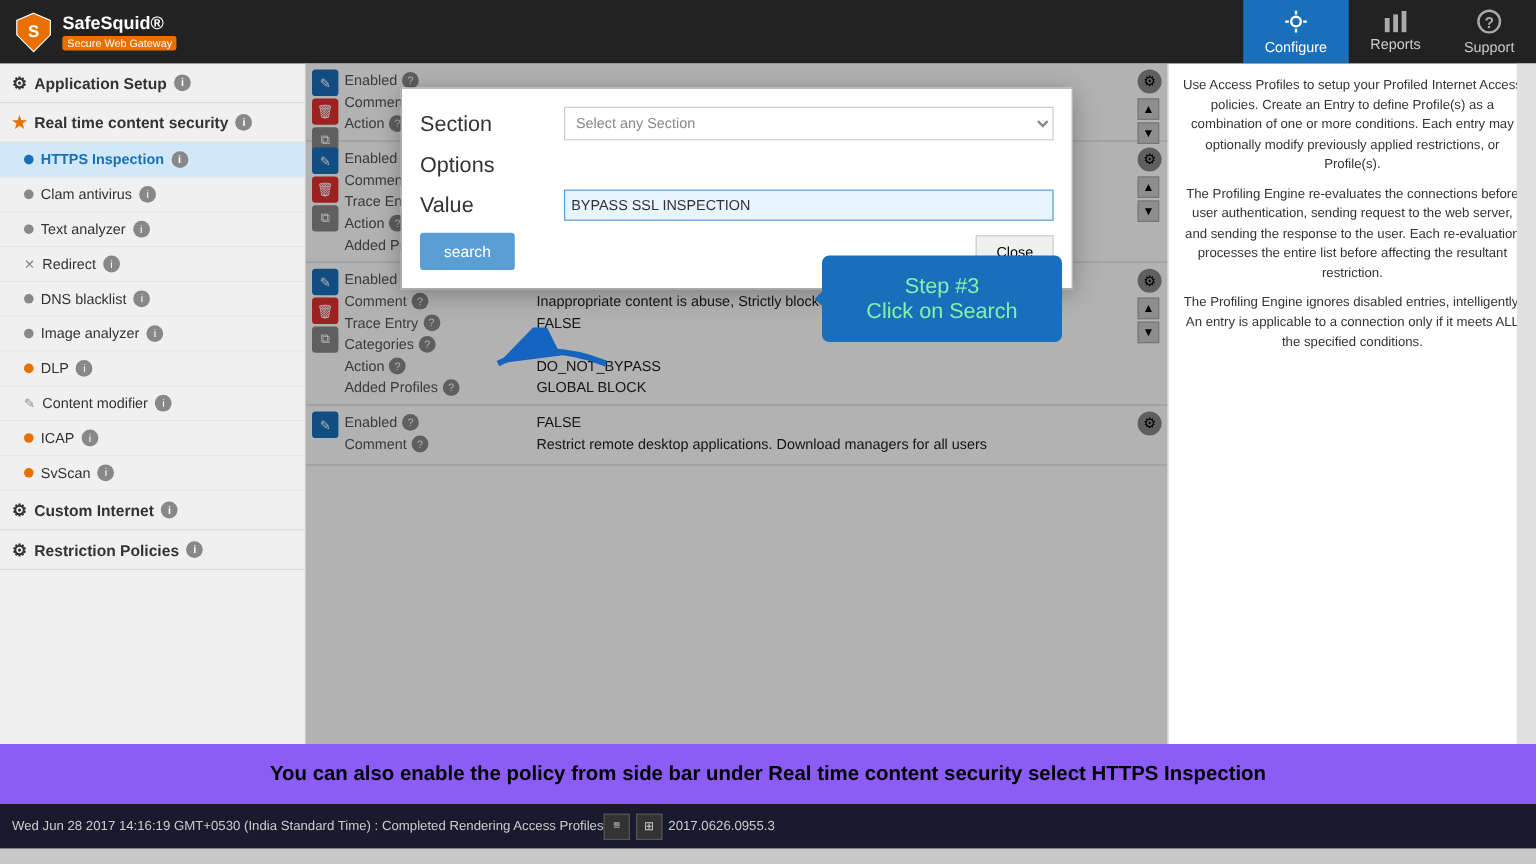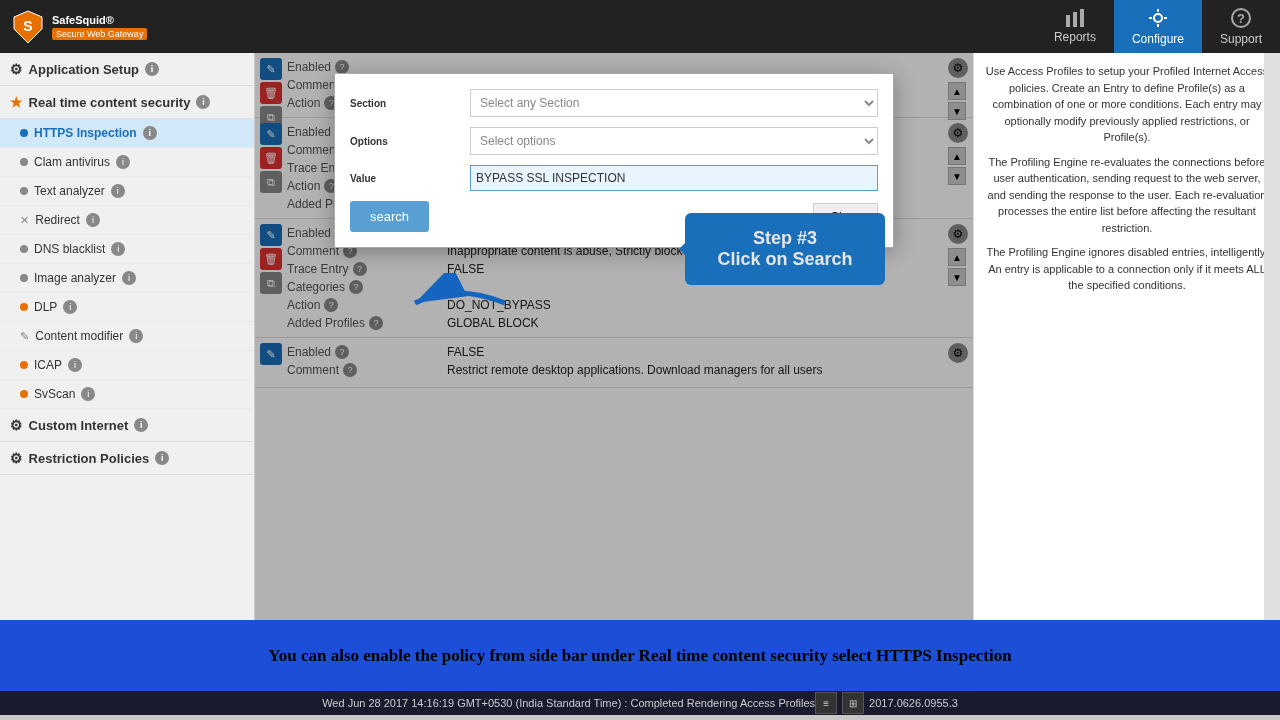--- a/index.html
+++ b/index.html
@@ -9,21 +9,21 @@
     #top-nav {
       display: flex; align-items: center; background: #222; height: 53px; width: 100%;
     }
     #logo-area {
       display: flex; align-items: center; background: #222; padding: 4px 10px; min-width: 180px;
     }
     #logo-shield {
       width: 36px; height: 36px; margin-right: 6px;
     }
     #logo-text-area { display: flex; flex-direction: column; }
-    #logo-title { color: #fff; font-size: 11px; font-weight: bold; }
+    #logo-title { color: #fff; font-size: 15px; font-weight: bold; }
     #logo-subtitle { background: #e87000; color: #fff; font-size: 9px; padding: 1px 4px; border-radius: 2px; margin-top: 2px; }
     #nav-spacer { flex: 1; }
     .nav-btn {
       display: flex; flex-direction: column; align-items: center; justify-content: center;
       color: #ccc; padding: 0 18px; height: 53px; cursor: pointer; font-size: 12px;
     }
     .nav-btn.active { background: #1a6fba; color: #fff; }
     .nav-btn svg { margin-bottom: 3px; }
 
     
@@ -90,59 +90,59 @@
     #modal-overlay {
       position: absolute; top: 0; left: 0; right: 0; bottom: 0;
       background: rgba(0,0,0,0.3); z-index: 100; display: flex; align-items: flex-start; justify-content: center;
       padding-top: 20px;
     }
     #modal {
       background: #fff; border: 1px solid #aaa; width: 560px; padding: 15px;
       box-shadow: 0 4px 20px rgba(0,0,0,0.3);
     }
     .modal-row { display: flex; align-items: center; margin-bottom: 10px; }
-    .modal-label { width: 120px; font-weight: bold; color: #333; font-size: 10px; }
+    .modal-label { width: 120px; font-weight: normal; color: #333; font-size: 18px; }
     .modal-select {
       flex: 1; padding: 5px; border: 1px solid #ccc; background: #fff; color: #888; font-size: 12px;
     }
     .modal-input {
       flex: 1; padding: 5px; border: 1px solid #5a9fd4; background: #e8f4ff; color: #333; font-size: 12px;
     }
     .search-btn {
       background: #5a9fd4; color: #fff; border: none; padding: 8px 20px;
       font-size: 13px; cursor: pointer; border-radius: 3px;
     }
     .close-btn {
       background: #f0f0f0; border: 1px solid #ccc; padding: 6px 16px;
       font-size: 12px; cursor: pointer;
     }
     .modal-footer { display: flex; justify-content: space-between; align-items: center; margin-top: 10px; }
 
     
     #tooltip-bubble {
       position: absolute; left: 430px; top: 160px; z-index: 200;
-      background: #1a6fba; color: #e5e5e5; padding: 15px 20px; border-radius: 6px;
-      text-align: center; font-size: 18px; font-weight: bold; width: 200px;
+      background: #1a6fba; color: #86efac; padding: 15px 20px; border-radius: 6px;
+      text-align: center; font-size: 18px; font-weight: normal; width: 200px;
     }
     #tooltip-bubble::before {
       content: ''; position: absolute; left: -12px; top: 50%; transform: translateY(-50%);
       border: 6px solid transparent; border-right-color: #1a6fba;
     }
 
     
     #bottom-banner {
-      background: #1d4ed8; padding: 10px 20px; text-align: center;
+      background: #8b5cf6; padding: 10px 20px; text-align: center;
       font-size: 17px; font-weight: bold; color: #000;
-      height: 71px; display: flex; align-items: center; justify-content: center; font-family: Liberation Serif, serif;
+      height: 50px; display: flex; align-items: center; justify-content: center;
     }
 
     
     #status-bar {
-      background: #1a1a2e; color: #ccc; height: 24px; display: flex; align-items: center;
-      justify-content: center; padding: 0 10px; font-size: 11px;
+      background: #1a1a2e; color: #ccc; height: 37px; display: flex; align-items: center;
+      justify-content: flex-start; padding: 0 10px; font-size: 11px;
     }
     #status-icons { display: flex; gap: 5px; align-items: center; }
     .status-icon-box {
       background: #333; border: 1px solid #555; width: 22px; height: 22px;
       display: flex; align-items: center; justify-content: center; color: #ccc; font-size: 10px;
     }
     .scroll-arrow {
       width: 18px; height: 18px; background: #ccc; border: 1px solid #aaa;
       display: flex; align-items: center; justify-content: center; cursor: pointer; font-size: 10px;
     }
@@ -156,39 +156,39 @@
     <svg id="logo-shield" viewBox="0 0 36 36">
       <polygon points="18,2 32,8 32,20 18,34 4,20 4,8" fill="#e87000" stroke="#fff" stroke-width="1"></polygon>
       <text x="18" y="22" text-anchor="middle" fill="#fff" font-size="14" font-weight="bold">S</text>
     </svg>
     <div id="logo-text-area">
       <span id="logo-title">SafeSquid®</span>
       <span id="logo-subtitle">Secure Web Gateway</span>
     </div>
   </div>
   <div id="nav-spacer"></div>
-  <div class="nav-btn">
-    <svg width="22" height="18">
-      <rect x="2" y="6" width="4" height="12" fill="#aaa"></rect>
-      <rect x="9" y="3" width="4" height="15" fill="#aaa"></rect>
-      <rect x="16" y="0" width="4" height="18" fill="#aaa"></rect>
-    </svg>
-    <span>Reports</span>
-  </div>
   <div class="nav-btn active">
     <svg width="22" height="22">
       <circle cx="11" cy="11" r="4" fill="none" stroke="#fff" stroke-width="2"></circle>
       <line x1="11" y1="2" x2="11" y2="5" stroke="#fff" stroke-width="2"></line>
       <line x1="11" y1="17" x2="11" y2="20" stroke="#fff" stroke-width="2"></line>
       <line x1="2" y1="11" x2="5" y2="11" stroke="#fff" stroke-width="2"></line>
       <line x1="17" y1="11" x2="20" y2="11" stroke="#fff" stroke-width="2"></line>
     </svg>
     <span>Configure</span>
   </div>
   <div class="nav-btn">
+    <svg width="22" height="18">
+      <rect x="2" y="6" width="4" height="12" fill="#aaa"></rect>
+      <rect x="9" y="3" width="4" height="15" fill="#aaa"></rect>
+      <rect x="16" y="0" width="4" height="18" fill="#aaa"></rect>
+    </svg>
+    <span>Reports</span>
+  </div>
+  <div class="nav-btn">
     <svg width="22" height="22">
       <circle cx="11" cy="11" r="9" fill="none" stroke="#aaa" stroke-width="2"></circle>
       <text x="11" y="16" text-anchor="middle" fill="#aaa" font-size="13" font-weight="bold">?</text>
     </svg>
     <span>Support</span>
   </div>
 </div>
 
 <div id="main-layout">
 
@@ -427,23 +427,20 @@
     <div id="modal-overlay">
       <div id="modal">
         <div class="modal-row">
           <div class="modal-label">Section</div>
           <select class="modal-select">
             <option>Select any Section</option>
           </select>
         </div>
         <div class="modal-row">
           <div class="modal-label">Options</div>
-          <select class="modal-select">
-            <option>Select options</option>
-          </select>
         </div>
         <div class="modal-row">
           <div class="modal-label">Value</div>
           <input class="modal-input" type="text" value="BYPASS SSL INSPECTION" style="">
         </div>
         <div class="modal-footer">
           <button class="search-btn">search</button>
           <button class="close-btn">Close</button>
         </div>
       </div>

